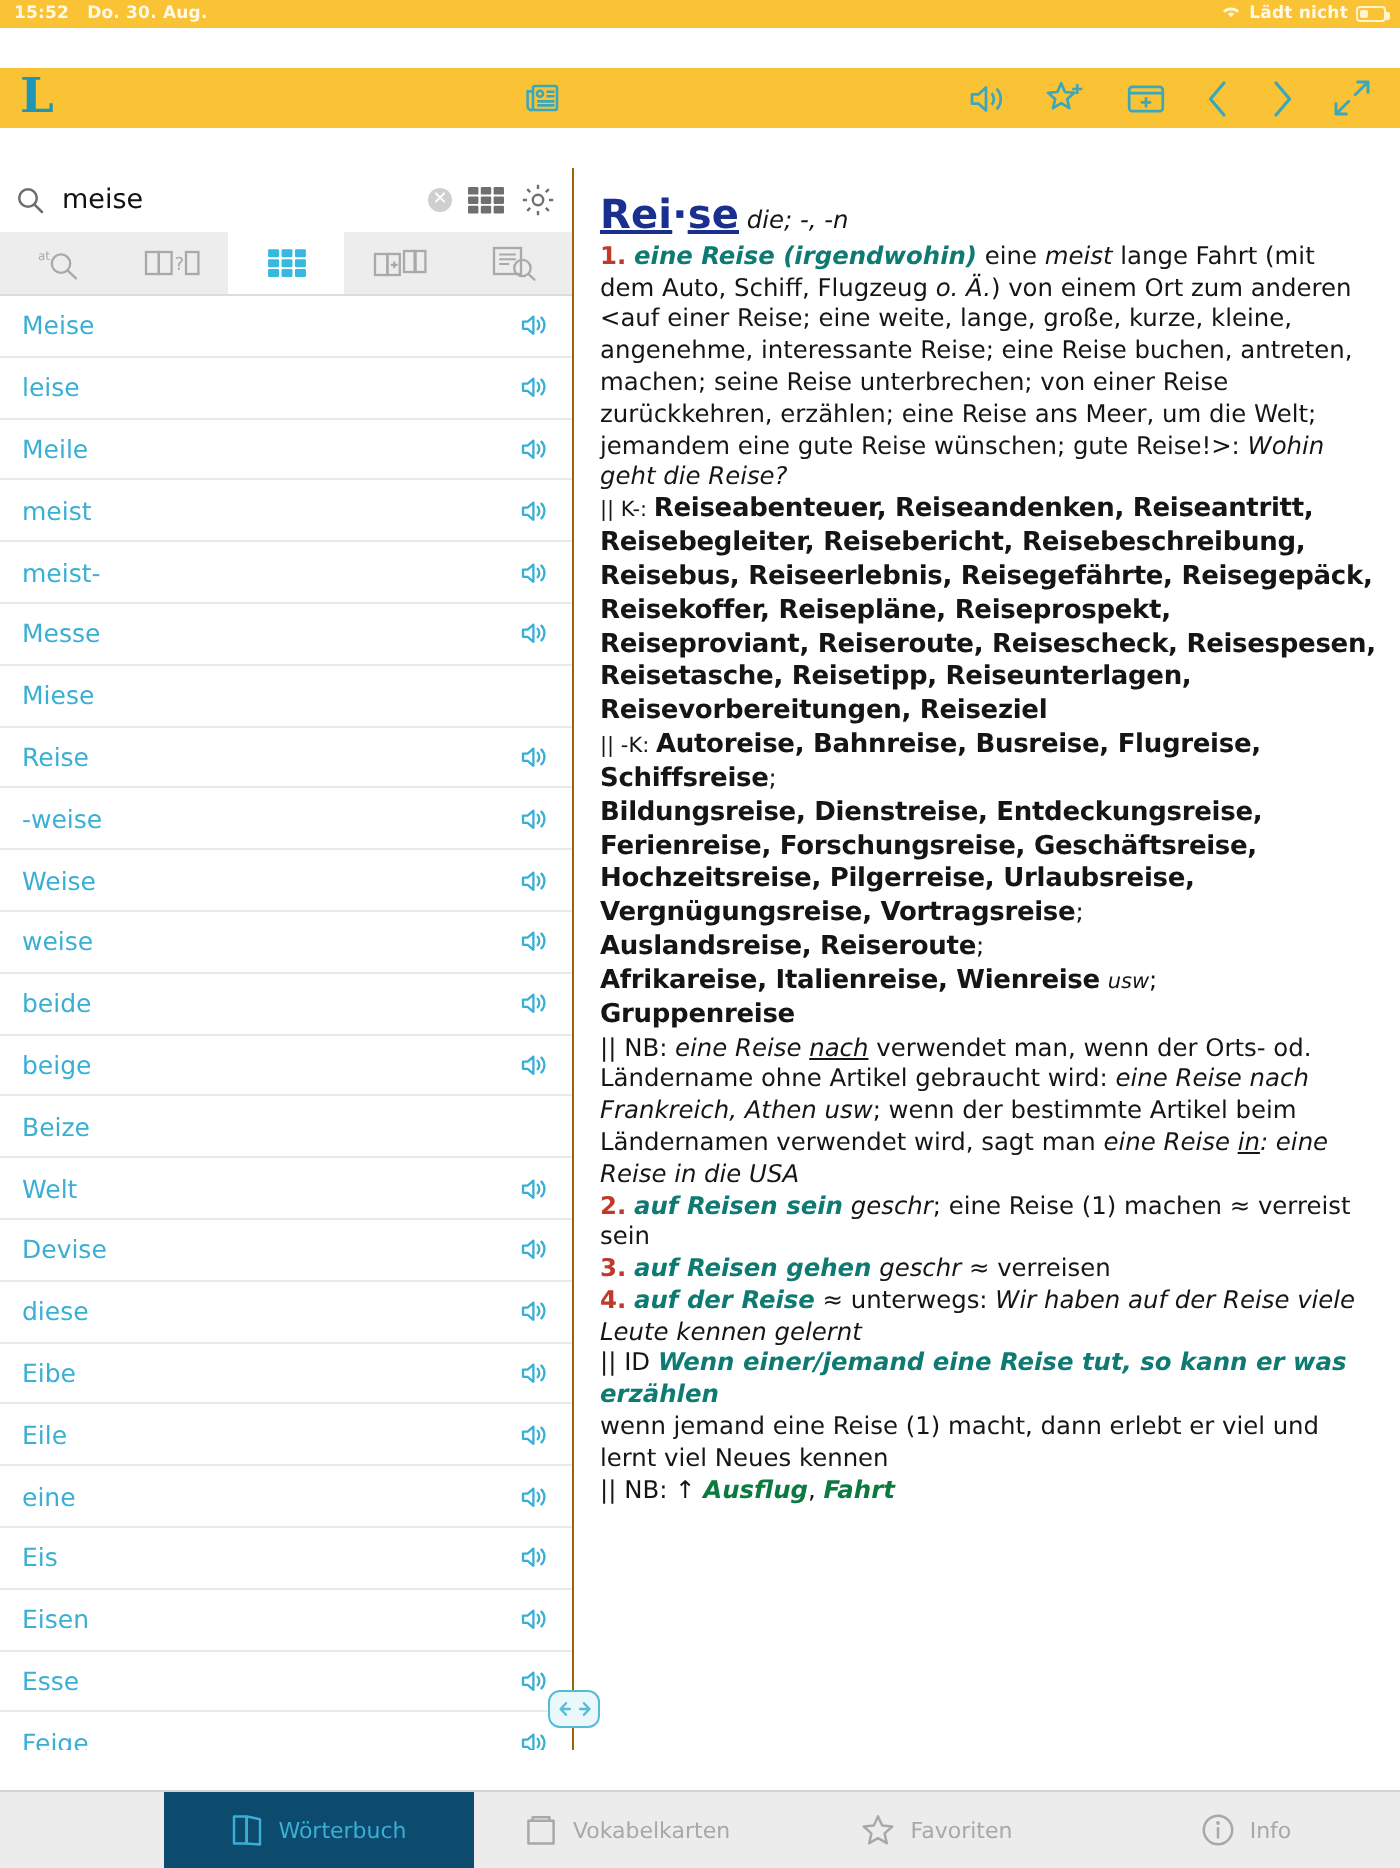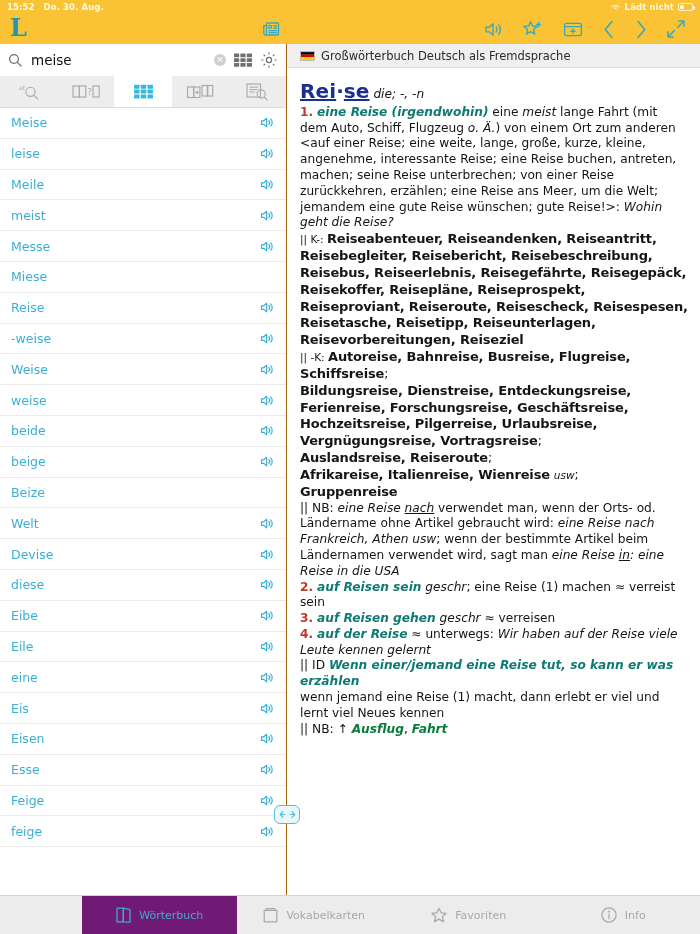--- a/index.html
+++ b/index.html
@@ -2,21 +2,21 @@
 <html><head>
 <meta charset="utf-8">
 <style>
   * { box-sizing: border-box; margin: 0; padding: 0; }
   html, body {
     width: 700px; height: 934px;
     font-family: "DejaVu Sans", "Liberation Sans", sans-serif;
     background: #ffffff;
     overflow: hidden;
   }
-  .app { position: relative; width: 700px; height: 934px; display: flex; flex-direction: column; }
+  .app { position: relative; width: 700px; height: 934px; display: flex; flex-direction: column; gap: 20px; }
 
   
   .statusbar {
     height: 14px; background: #f9c335; color: #fff9e6;
     display: flex; align-items: center; padding: 0 7px;
     font-size: 8.5px; letter-spacing: .1px; flex: none;
   }
   .sb-time { font-weight: 600; margin-right: 9px; }
   .sb-date { font-weight: 600; }
   .sb-right { margin-left: auto; display: flex; align-items: center; gap: 4px; }
@@ -121,21 +121,21 @@
   
   .bottombar {
     height: 39px; background: #ececec; border-top: 1px solid #d4d4d4;
     display: flex; align-items: stretch; flex: none;
   }
   .bspacer { width: 82px; flex: none; }
   .btab {
     width: 160px; display: flex; align-items: center; justify-content: center; gap: 7px;
     color: #a8a8a8; font-size: 11px; cursor: pointer;
   }
-  .btab.active { background: #701a75; color: #3aafd4; }
+  .btab.active { background: #0c4a6e; color: #3aafd4; }
   .btab .bico { display: flex; align-items: center; }
 </style>
 </head>
 <body>
 
 <div class="app">
 
   <div class="statusbar">
     <span class="sb-time">15:52</span>
     <span class="sb-date">Do. 30. Aug.</span>
@@ -313,20 +313,29 @@
           <div class="wl-row">
             <span class="wl-label">meist</span>
             <span class="spk">
               <svg width="15" height="13" viewBox="0 0 15 13" fill="none" stroke="currentColor" stroke-width="1.15" stroke-linejoin="round">
                 <path d="M1.5 4.8h2.3L6.7 2.3v8.6L3.8 8.4H1.5z"></path>
                 <path d="M8.8 4.4a3 3 0 0 1 0 4.2M10.7 2.8a5.3 5.3 0 0 1 0 7.4" stroke-linecap="round"></path>
               </svg>
             </span>
           </div>
           <div class="wl-row">
+            <span class="wl-label">meist-</span>
+            <span class="spk">
+              <svg width="15" height="13" viewBox="0 0 15 13" fill="none" stroke="currentColor" stroke-width="1.15" stroke-linejoin="round">
+                <path d="M1.5 4.8h2.3L6.7 2.3v8.6L3.8 8.4H1.5z"></path>
+                <path d="M8.8 4.4a3 3 0 0 1 0 4.2M10.7 2.8a5.3 5.3 0 0 1 0 7.4" stroke-linecap="round"></path>
+              </svg>
+            </span>
+          </div>
+          <div class="wl-row">
             <span class="wl-label">Messe</span>
             <span class="spk">
               <svg width="15" height="13" viewBox="0 0 15 13" fill="none" stroke="currentColor" stroke-width="1.15" stroke-linejoin="round">
                 <path d="M1.5 4.8h2.3L6.7 2.3v8.6L3.8 8.4H1.5z"></path>
                 <path d="M8.8 4.4a3 3 0 0 1 0 4.2M10.7 2.8a5.3 5.3 0 0 1 0 7.4" stroke-linecap="round"></path>
               </svg>
             </span>
           </div>
           <div class="wl-row">
             <span class="wl-label">Miese</span>
@@ -491,28 +500,20 @@
     </div>
 
     <div class="split-handle">
       <svg width="17" height="9" viewBox="0 0 17 9" fill="none" stroke="#55bcd8" stroke-width="1.2" stroke-linecap="round" stroke-linejoin="round">
         <path d="M4 1.6 1.3 4.5 4 7.4M1.5 4.5h4.4"></path>
         <path d="M13 1.6l2.7 2.9L13 7.4M15.5 4.5h-4.4"></path>
       </svg>
     </div>
 
     <div class="right">
-      <div class="dictheader">
-        <svg class="flag" viewBox="0 0 5 3">
-          <rect width="5" height="1" y="0" fill="#000"></rect>
-            <rect width="5" height="1" y="1" fill="#dd0000"></rect>
-            <rect width="5" height="1" y="2" fill="#ffce00"></rect>
-        </svg>
-        <span class="dicttitle">Großwörterbuch Deutsch als Fremdsprache</span>
-      </div>
 
       <div class="article">
 
         <p class="blk">
           <span class="headword"><u>Rei</u><span>·</span><u>se</u></span>
           <span class="gram">die; -, -n</span>
         </p>
 
         <p class="blk"><span class="num">1.</span> <span class="kw">eine Reise (irgendwohin)</span><span> eine </span><span class="it">meist</span><span> lange Fahrt (mit dem Auto, Schiff, Flugzeug </span><span class="it">o. Ä.</span><span>) von einem Ort zum anderen &lt;auf einer Reise; eine weite, lange, große, kurze, kleine, angenehme, interessante Reise; eine Reise buchen, antreten, machen; seine Reise unterbrechen; von einer Reise zurückkehren, erzählen; eine Reise ans Meer, um die Welt; jemandem eine gute Reise wünschen; gute Reise!&gt;: </span><span class="it">Wohin geht die Reise?</span></p>
 

